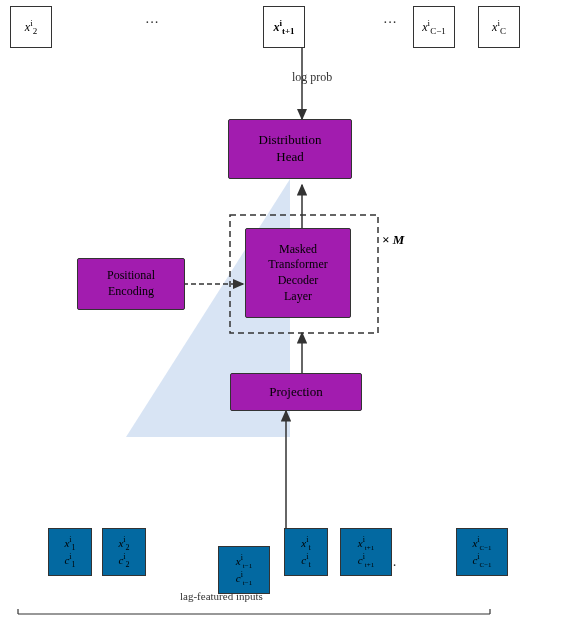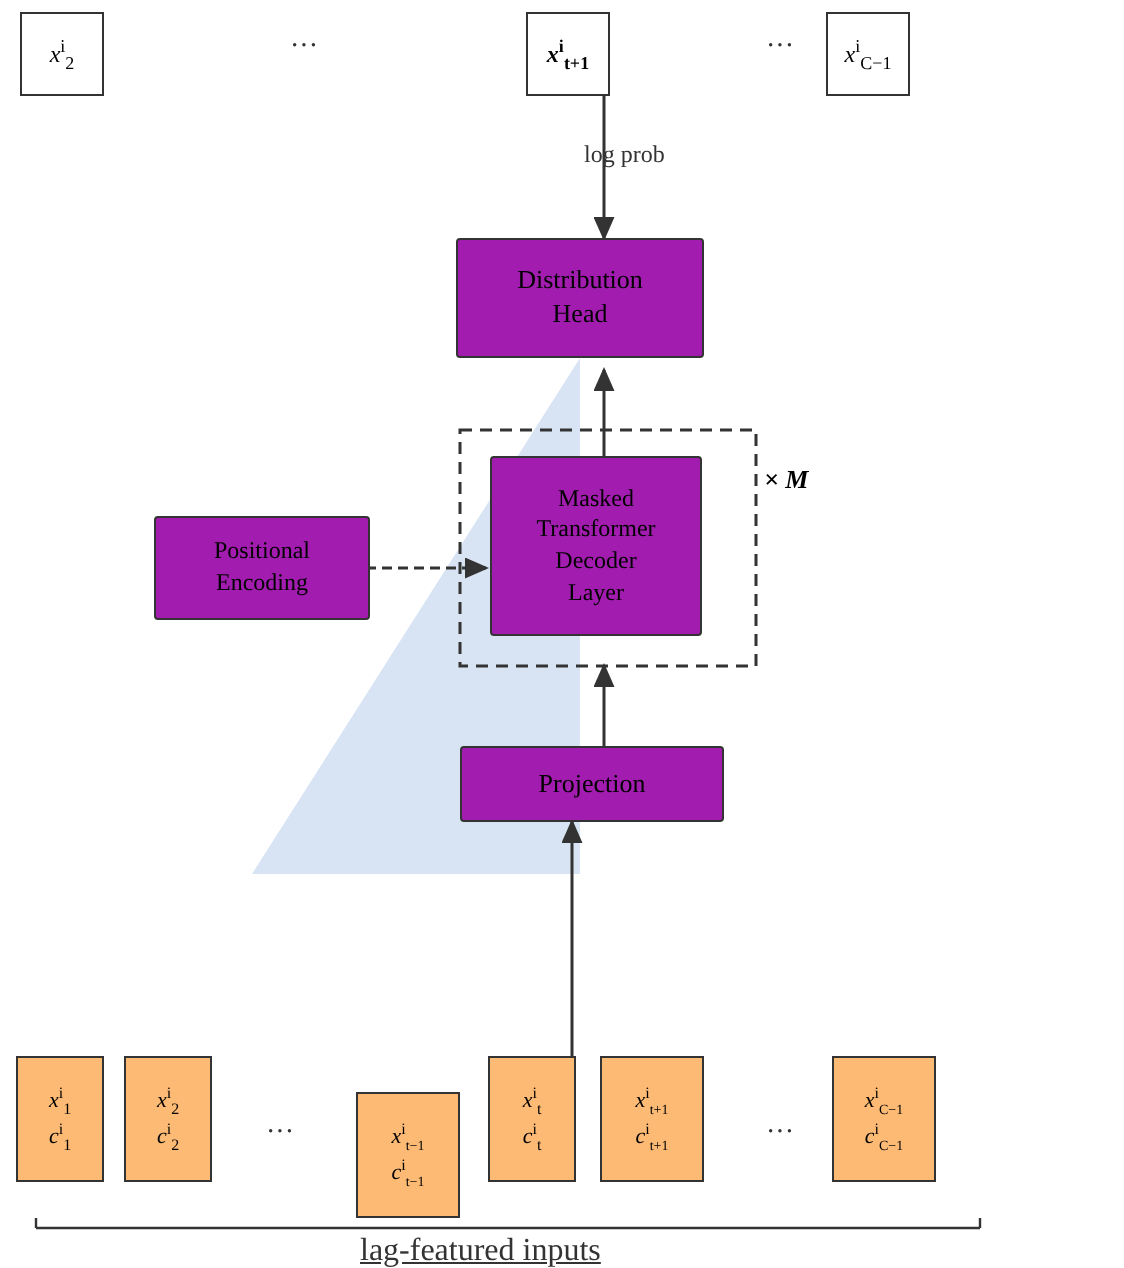--- a/index.html
+++ b/index.html
@@ -52,29 +52,30 @@
       text-align: center;
       width: 42px;
       height: 42px;
       font-size: 12px;
     }
 
     
     .bottom-token {
       position: absolute;
       border: 1.5px solid #333;
-      background: #fdba74;
+      background: #0369a1;
       display: flex;
       align-items: center;
       justify-content: center;
       text-align: center;
       width: 44px;
-      height: 63px;
+      height: 48px;
       font-size: 11px;
       line-height: 1.2;
+      margin-left: 40px;
     }
   </style>
 </head>
 <body>
 
 <div class="diagram-container">
 
   <svg class="bg-svg">
 
     <polygon points="126,437  290,437  290,179  126,437" fill="#c8d9f0" stroke="none" opacity="0.7"></polygon>
@@ -115,20 +116,23 @@
 
 
   <div class="token-box" style="left:263px; top:6px;">
     <span><b><i>x</i><sup style="font-size:9px">i</sup><sub style="font-size:9px">t+1</sub></b></span>
   </div>
 
   <div class="token-box" style="left:413px; top:6px;">
     <span><i>x</i><sup style="font-size:9px">i</sup><sub style="font-size:9px">C−1</sub></span>
   </div>
 
+  <div class="token-box" style="left:478px; top:6px;">
+    <span><i>x</i><sup style="font-size:9px">i</sup><sub style="font-size:9px">C</sub></span>
+  </div>
 
   <div style="position:absolute; left:292px; top:70px; font-size:12px; color:#333;text-align:center;">log prob</div>
 
   <div class="box" style="left:228px; top:119px; width:124px; height:60px; font-size:13px;">
     <span>Distribution<br>Head</span>
   </div>
 
   <div style="position:absolute; left:382px; top:232px; font-size:13px; font-style:italic; font-weight:bold;">
     <span>× M</span>
   </div>
@@ -162,15 +166,15 @@
   </div>
 
   <div class="bottom-token" style="left:300px; top:528px; width:52px;">
     <div><i>x</i><sup style="font-size:8px">i</sup><sub style="font-size:7px">t+1</sub><br><i>c</i><sup style="font-size:8px">i</sup><sub style="font-size:7px">t+1</sub></div>
   </div>
 
   <div class="bottom-token" style="left:416px; top:528px; width:52px;">
     <div><i>x</i><sup style="font-size:8px">i</sup><sub style="font-size:7px">C−1</sub><br><i>c</i><sup style="font-size:8px">i</sup><sub style="font-size:7px">C−1</sub></div>
   </div>
 
-  <div style="position:absolute; left:180px; top:617px; font-size:16px; color:#333;text-decoration:underline;">lag-featured inputs</div>
+  <div style="position:absolute; left:180px; top:590px; font-size:11px; color:#333;">lag-featured inputs</div>
 
 </div>
 
 </body></html>

